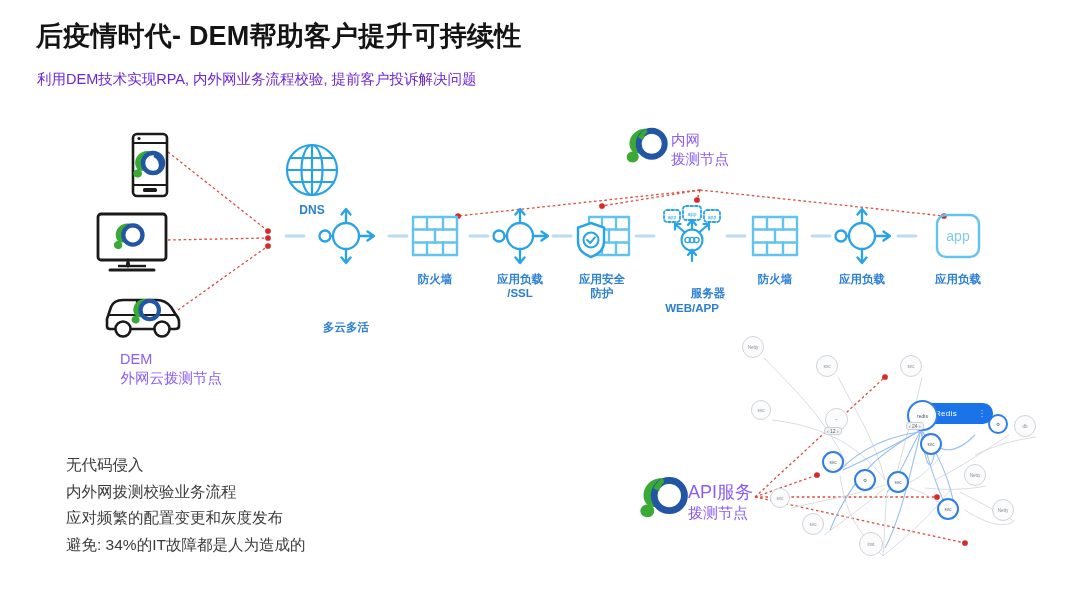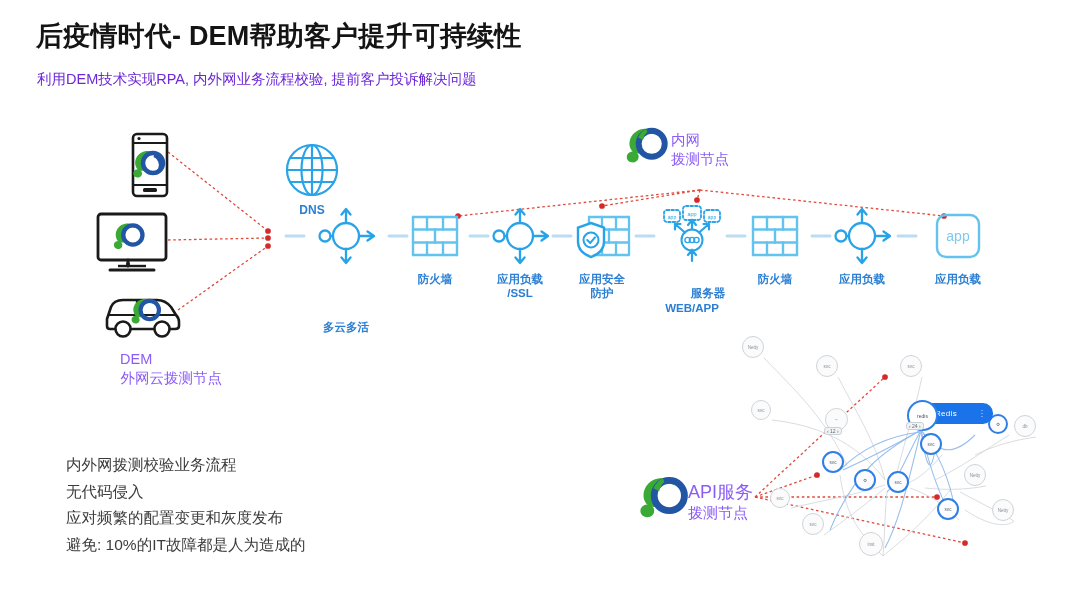--- a/index.html
+++ b/index.html
@@ -288,24 +288,24 @@
   <div class="logo-cap" style="left:120px;top:350px;text-align:left;width:60px;">DEM</div>
   <div class="logo-cap" style="left:80px;top:369px;text-align:right;width:142px;">外网云拨测节点</div>
 
   <div class="logo-cap" style="left:671px;top:131px;">内网</div>
   <div class="logo-cap" style="left:671px;top:150px;">拨测节点</div>
 
   <div class="logo-cap" style="left:688px;top:483px;font-size:18px;">API服务</div>
   <div class="logo-cap" style="left:688px;top:503px;font-size:15px;">拨测节点</div>
 
   <div class="bullets">
+    <div>无代码侵入</div>
     <div>内外网拨测校验业务流程</div>
-    <div>无代码侵入</div>
     <div>应对频繁的配置变更和灰度发布</div>
-    <div>避免: 10%的IT故障都是人为造成的</div>
+    <div>避免: 34%的IT故障都是人为造成的</div>
   </div>
 
   <div class="graph">
     <svg width="345" height="271" style="position:absolute;left:0;top:0;">
       <g fill="none" stroke="#d5d8dd" stroke-width="0.9">
         <path d="M29,28 C60,60 92,90 112,136"></path>
         <path d="M103,47 C120,80 140,110 150,150"></path>
         <path d="M187,47 C180,80 170,110 160,150"></path>
         <path d="M37,90 C80,95 120,110 150,150"></path>
         <path d="M56,178 C90,170 120,165 150,155"></path>

